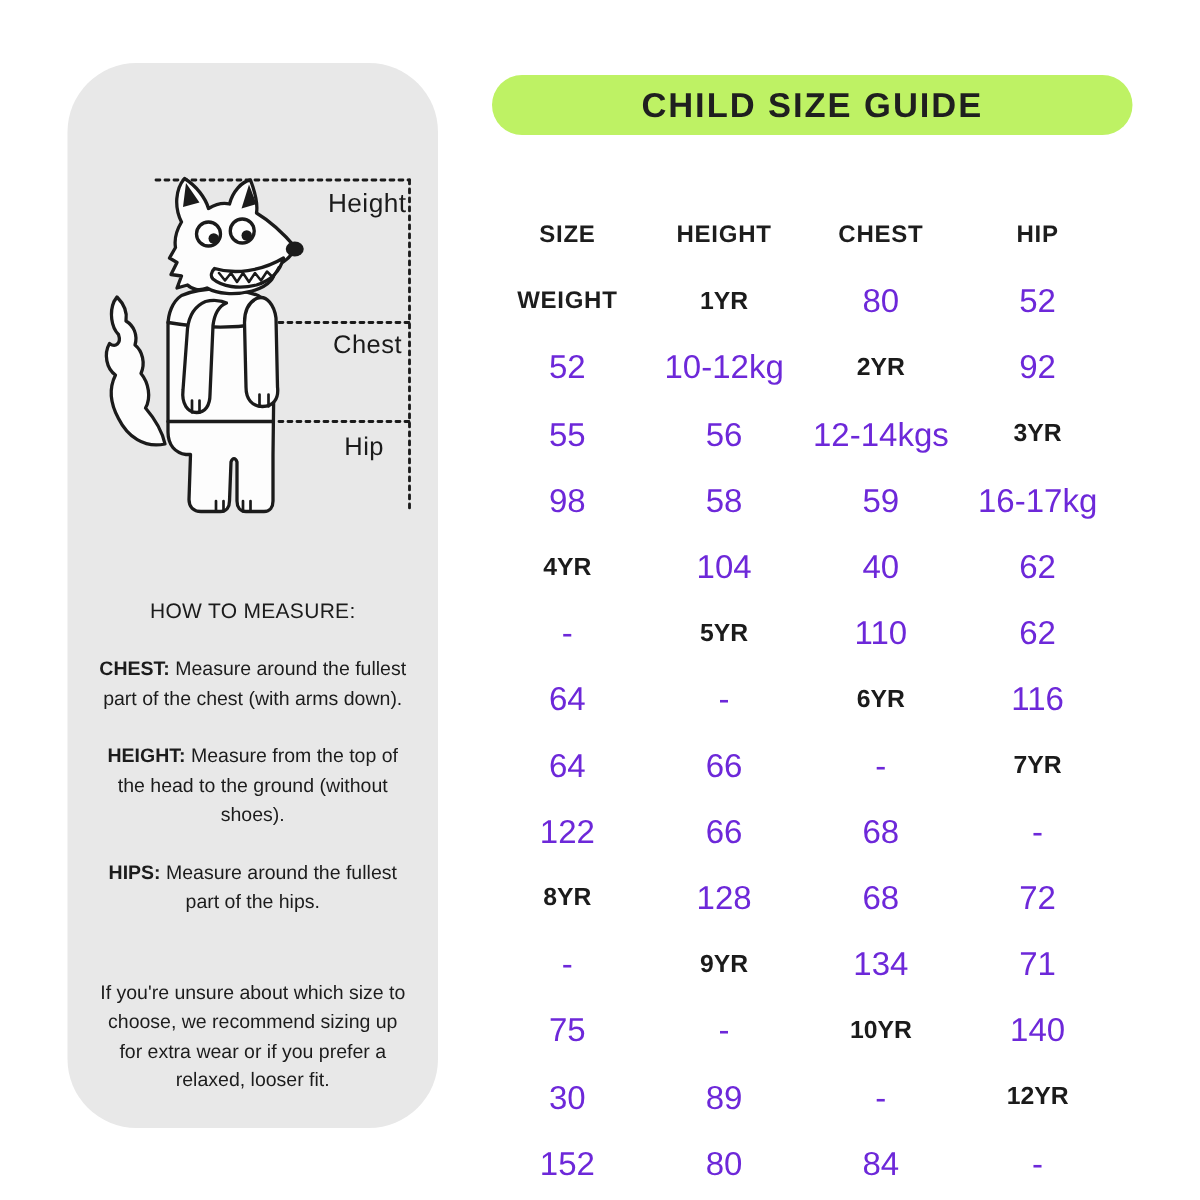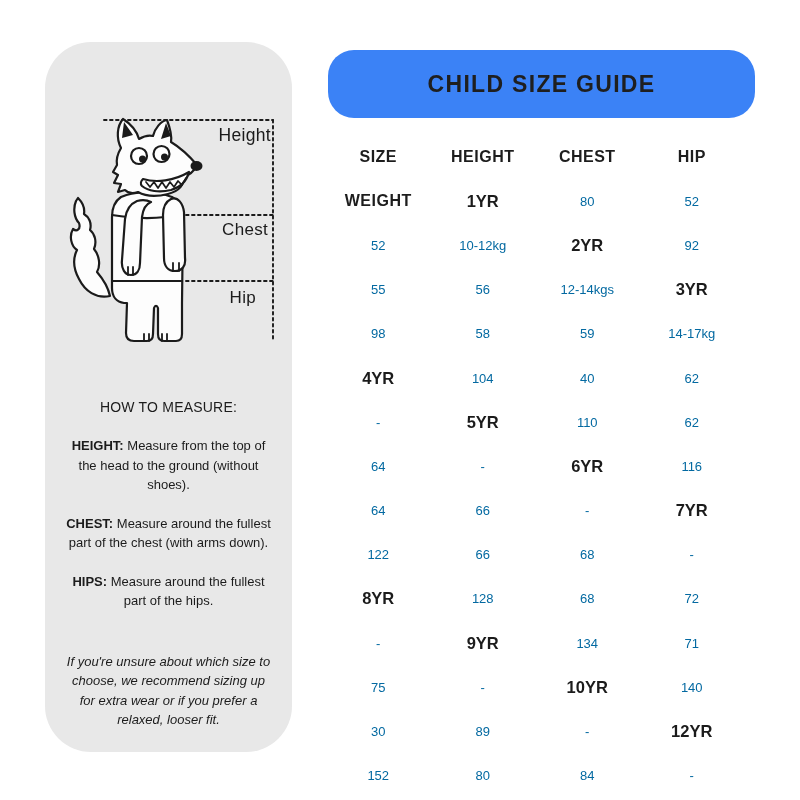--- a/index.html
+++ b/index.html
@@ -23,37 +23,37 @@
   .measure {
     position: absolute; left: 18px; top: 357px; width: 211px;
     text-align: center;
   }
   .measure h3 {
     margin: 0 0 21px 0; font-size: 14px; line-height: 16px;
     font-weight: normal; letter-spacing: 0.2px;
   }
   .measure p { margin: 0 0 19px 0; font-size: 13px; line-height: 19.5px; }
   .measure p b { font-weight: bold; }
-  .measure .note { margin-top: 41px; font-style: italic; }
+  .measure .note { margin-top: 41px; }
   .title-pill {
-    position: absolute; left: 328px; top: 50px; width: 427px; height: 68px;
-    background: #3b82f6; border-radius: 26px;
+    position: absolute; left: 328px; top: 50px; width: 427px; height: 40px;
+    background: #bef264; border-radius: 26px;
     display: flex; align-items: center; justify-content: center;
   }
   .title-pill h1 {
     margin: 0; font-size: 23px; font-weight: bold; letter-spacing: 1.3px;
     color: #1f1f1f;
   }
   .size-table {
     position: absolute; left: 326px; top: 135px; width: 418px;
     display: grid; grid-template-columns: repeat(4, 1fr);
     grid-auto-rows: 44.2px; align-items: center; justify-items: center;
   }
   .hcell { font-size: 16px; font-weight: bold; letter-spacing: 0.5px; color: #1d1d1d; }
-  .cell { font-size: 13px; color: #0369a1; }
+  .cell { font-size: 22px; color: #6d28d9; }
   .size-col { font-weight: bold; font-size: 16.5px; color: #1b1b1b; }
 </style>
 </head>
 <body>
 
 <main>
 
   <aside class="panel">
 
     <div class="diagram">
@@ -83,22 +83,22 @@
         <ellipse cx="196.5" cy="166" rx="6" ry="5" fill="#1b1b1b" stroke="none"></ellipse>
 
         <text x="271" y="141" text-anchor="end" font-size="17.5" stroke="none" font-weight="500">Height</text>
         <text x="268" y="235" text-anchor="end" font-size="17" stroke="none" font-weight="500">Chest</text>
         <text x="256" y="303" text-anchor="end" font-size="17" stroke="none" font-weight="500">Hip</text>
       </svg>
     </div>
 
     <div class="measure">
       <h3>HOW TO MEASURE:</h3>
+      <p><b>CHEST:</b> <span>Measure around the fullest part of the chest (with arms down).</span></p>
       <p><b>HEIGHT:</b> <span>Measure from the top of the head to the ground (without shoes).</span></p>
-      <p><b>CHEST:</b> <span>Measure around the fullest part of the chest (with arms down).</span></p>
       <p><b>HIPS:</b> <span>Measure around the fullest part of the hips.</span></p>
       <p class="note">If you're unsure about which size to choose, we recommend sizing up for extra wear or if you prefer a relaxed, looser fit.</p>
     </div>
 
   </aside>
 
   <header class="title-pill">
     <h1>CHILD SIZE GUIDE</h1>
   </header>
 
@@ -116,21 +116,21 @@
       <div class="cell">10-12kg</div>
       <div class="cell size-col">2YR</div>
       <div class="cell">92</div>
       <div class="cell">55</div>
       <div class="cell">56</div>
       <div class="cell">12-14kgs</div>
       <div class="cell size-col">3YR</div>
       <div class="cell">98</div>
       <div class="cell">58</div>
       <div class="cell">59</div>
-      <div class="cell">14-17kg</div>
+      <div class="cell">16-17kg</div>
       <div class="cell size-col">4YR</div>
       <div class="cell">104</div>
       <div class="cell">40</div>
       <div class="cell">62</div>
       <div class="cell">-</div>
       <div class="cell size-col">5YR</div>
       <div class="cell">110</div>
       <div class="cell">62</div>
       <div class="cell">64</div>
       <div class="cell">-</div>

